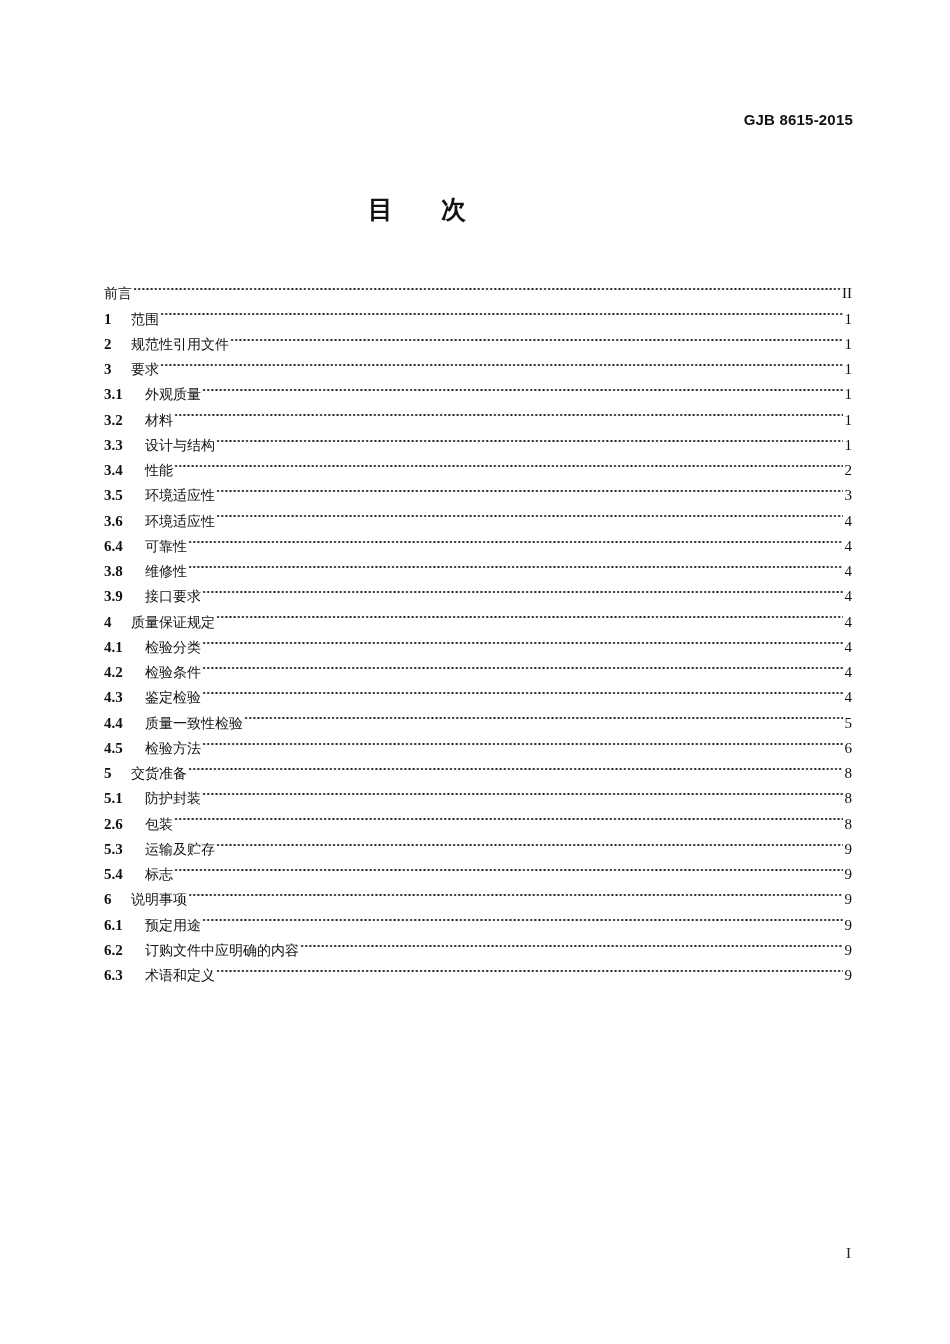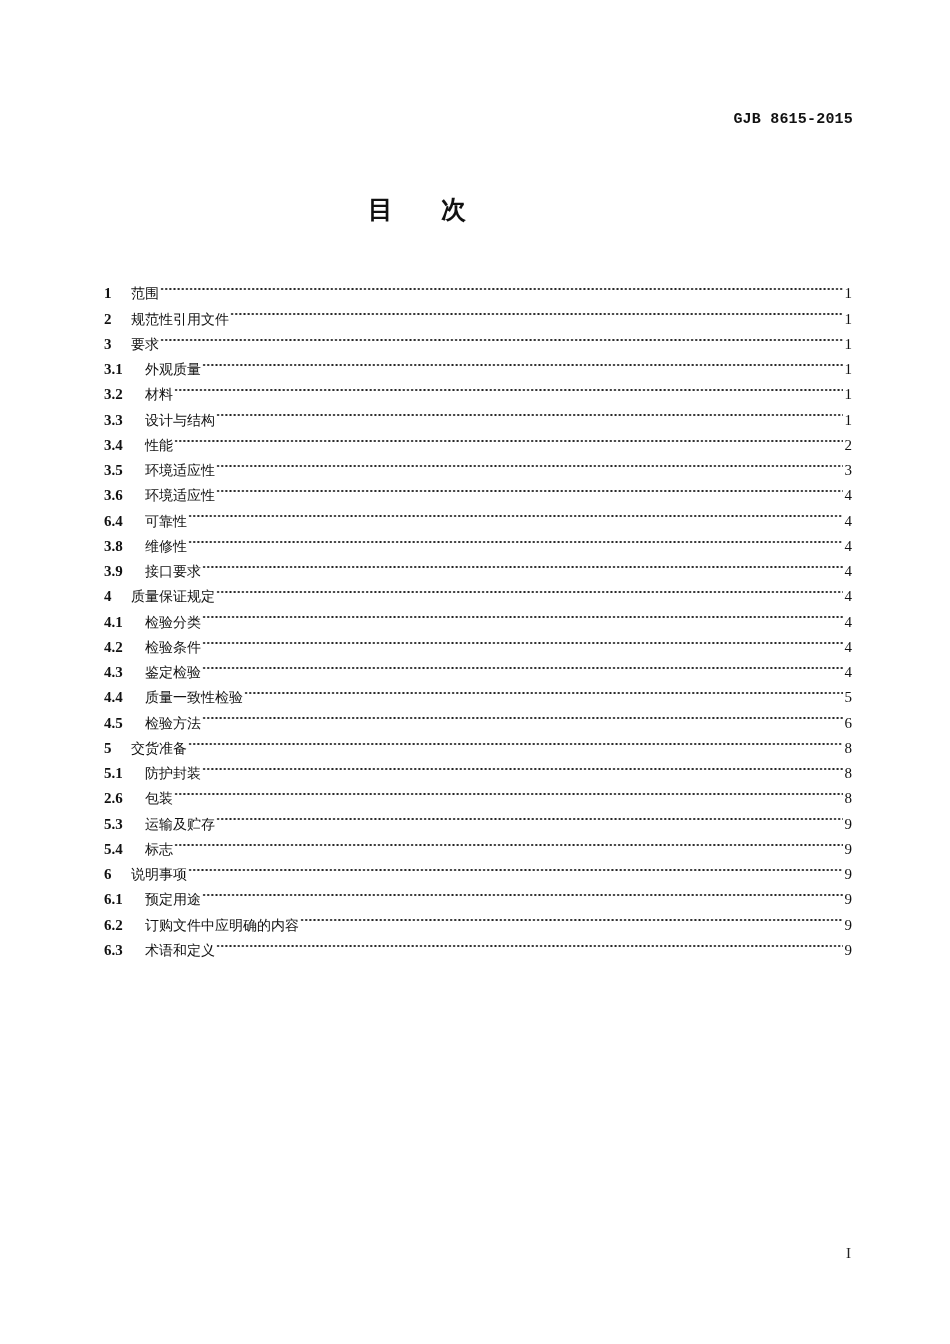--- a/index.html
+++ b/index.html
@@ -12,21 +12,21 @@
       height: 1344px;
       position: relative;
       overflow: hidden;
       font-family: "DejaVu Serif", "Liberation Serif", serif;
       color: #111111;
     }
     .std-code {
       position: absolute;
       top: 111px;
       right: 97px;
-      font-family: Liberation Mono, monospace;
+      font-family: Liberation Sans, sans-serif;
       font-weight: bold;
       font-size: 15px;
       letter-spacing: 0.2px;
       color: #111;
     }
     .toc-title {
       position: absolute;
       top: 193px;
       left: 0;
       width: 834px;
@@ -109,20 +109,26 @@
 </head>
 <body>
 
 <div class="std-code">GJB 8615-2015</div>
 
 <div class="toc-title">
   <span>目</span><span class="gap"></span><span>次</span>
 </div>
 
 <div class="toc" id="toc">
+    <div class="toc-row lvl0">
+      <span class="toc-num"></span>
+      <span class="toc-text">前言</span>
+      <span class="toc-leader"></span>
+      <span class="toc-page">II</span>
+    </div>
     <div class="toc-row lvl1">
       <span class="toc-num">1</span>
       <span class="toc-text">范围</span>
       <span class="toc-leader"></span>
       <span class="toc-page">1</span>
     </div>
     <div class="toc-row lvl1">
       <span class="toc-num">2</span>
       <span class="toc-text">规范性引用文件</span>
       <span class="toc-leader"></span>

